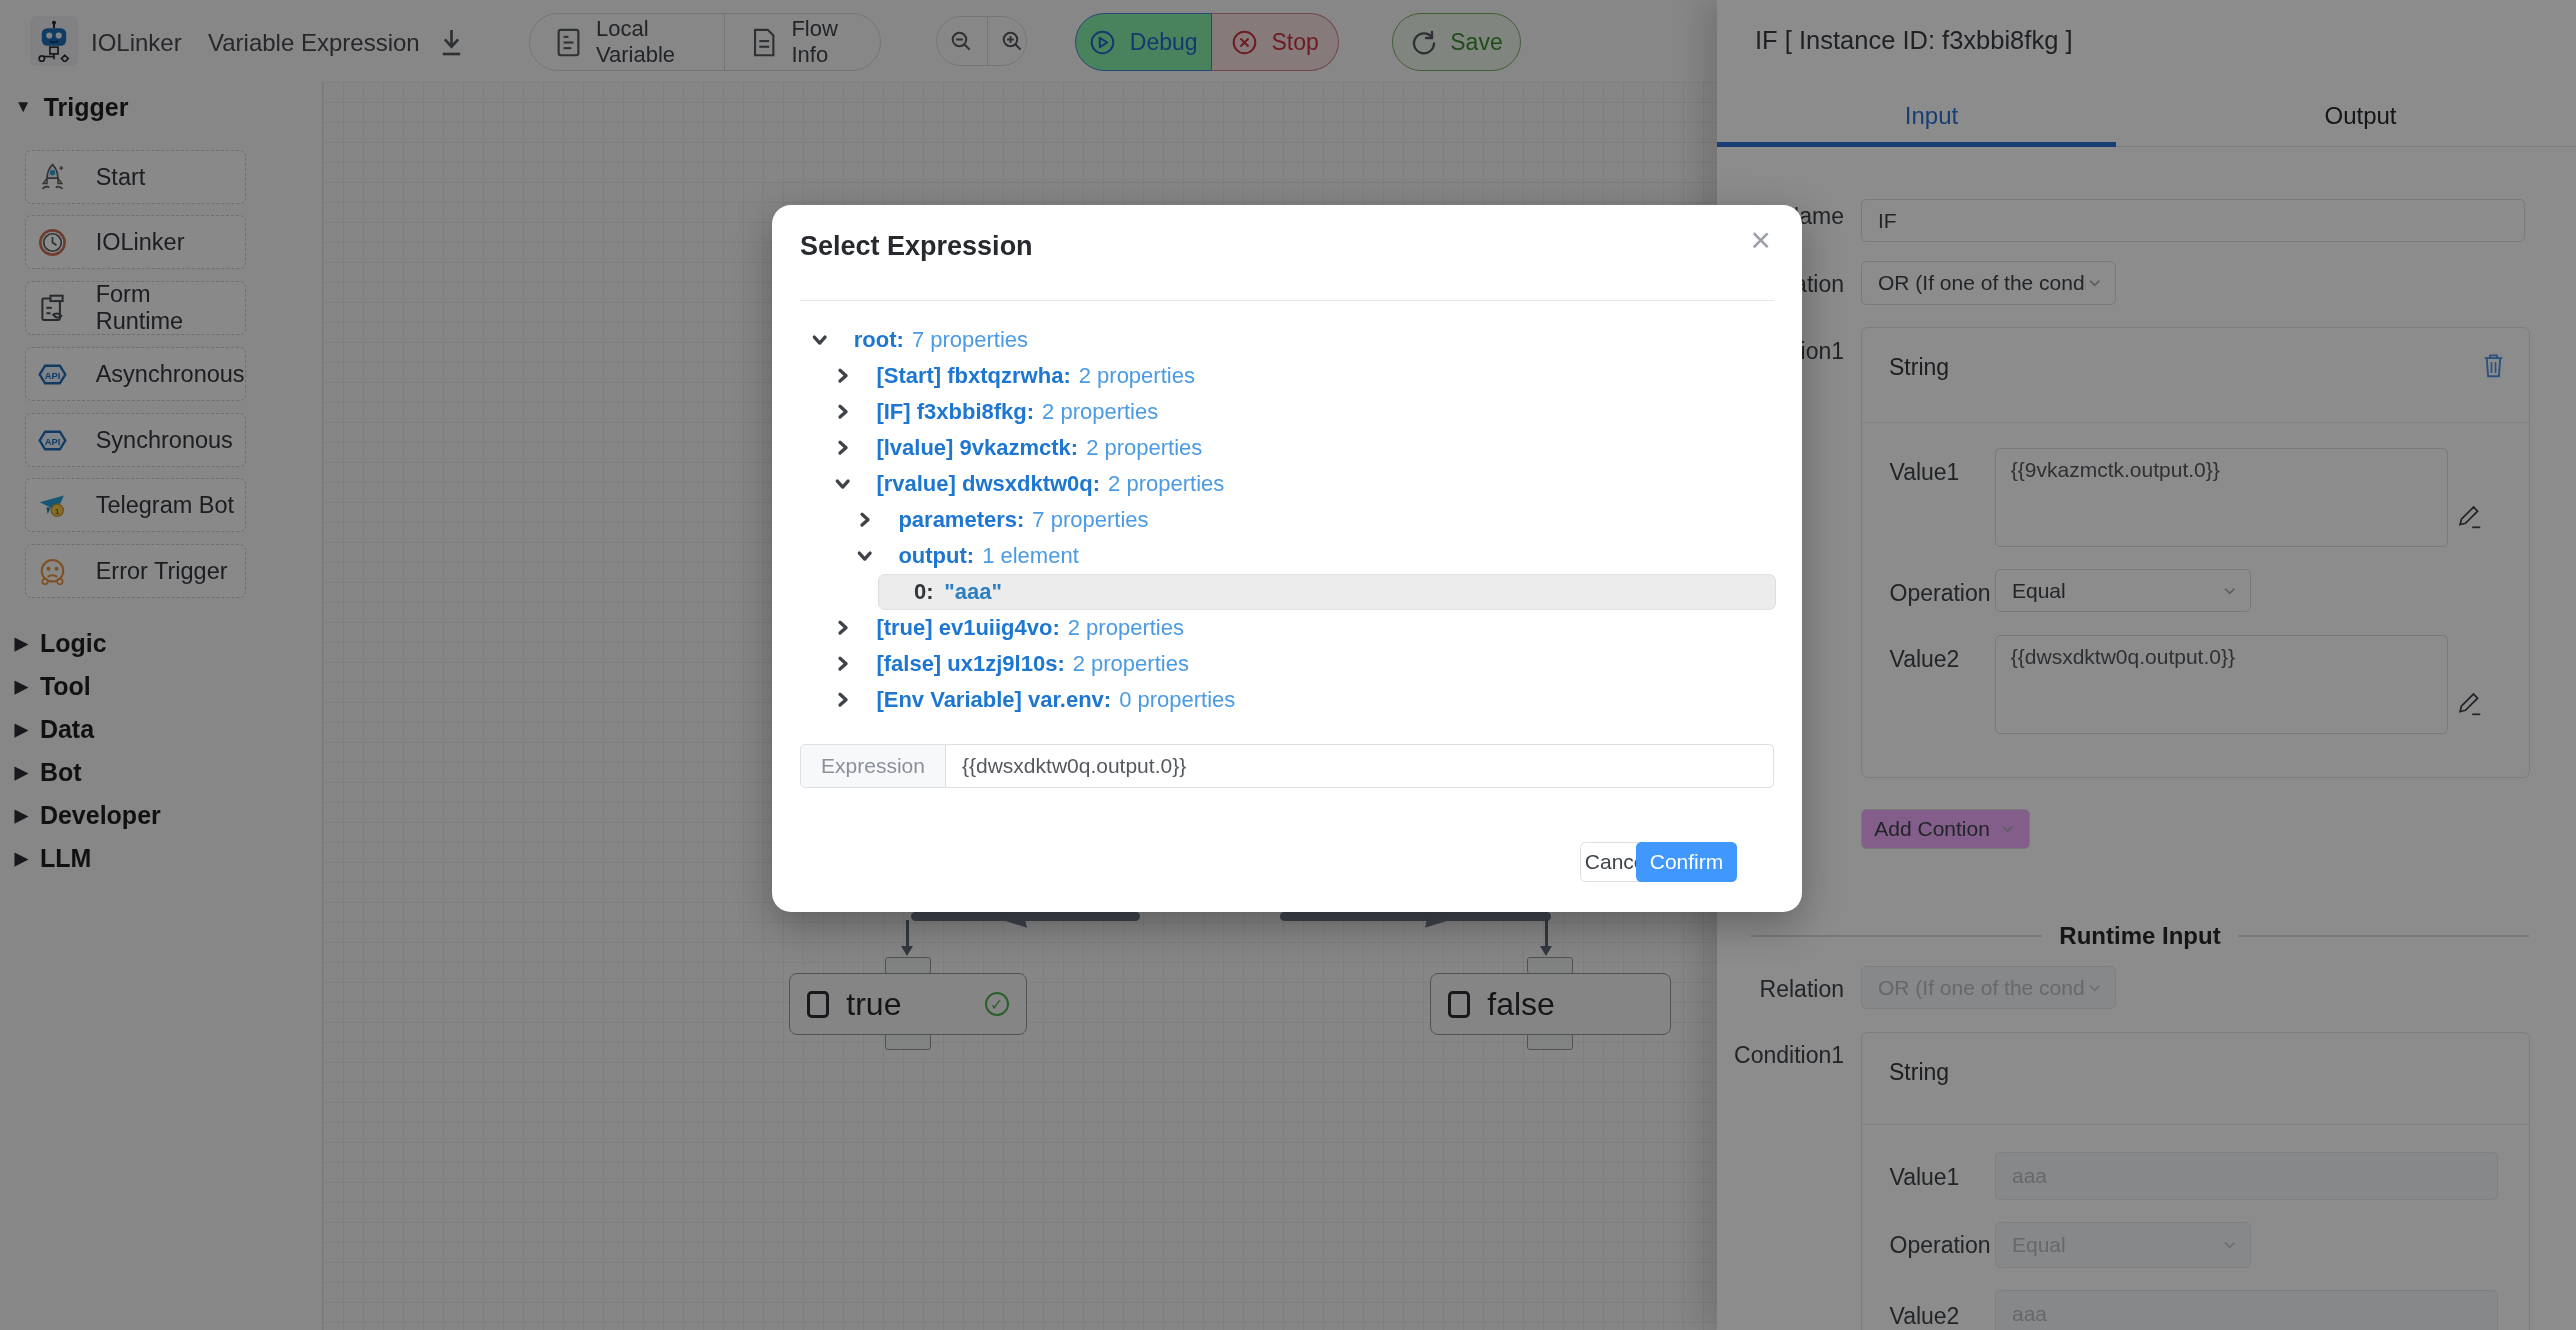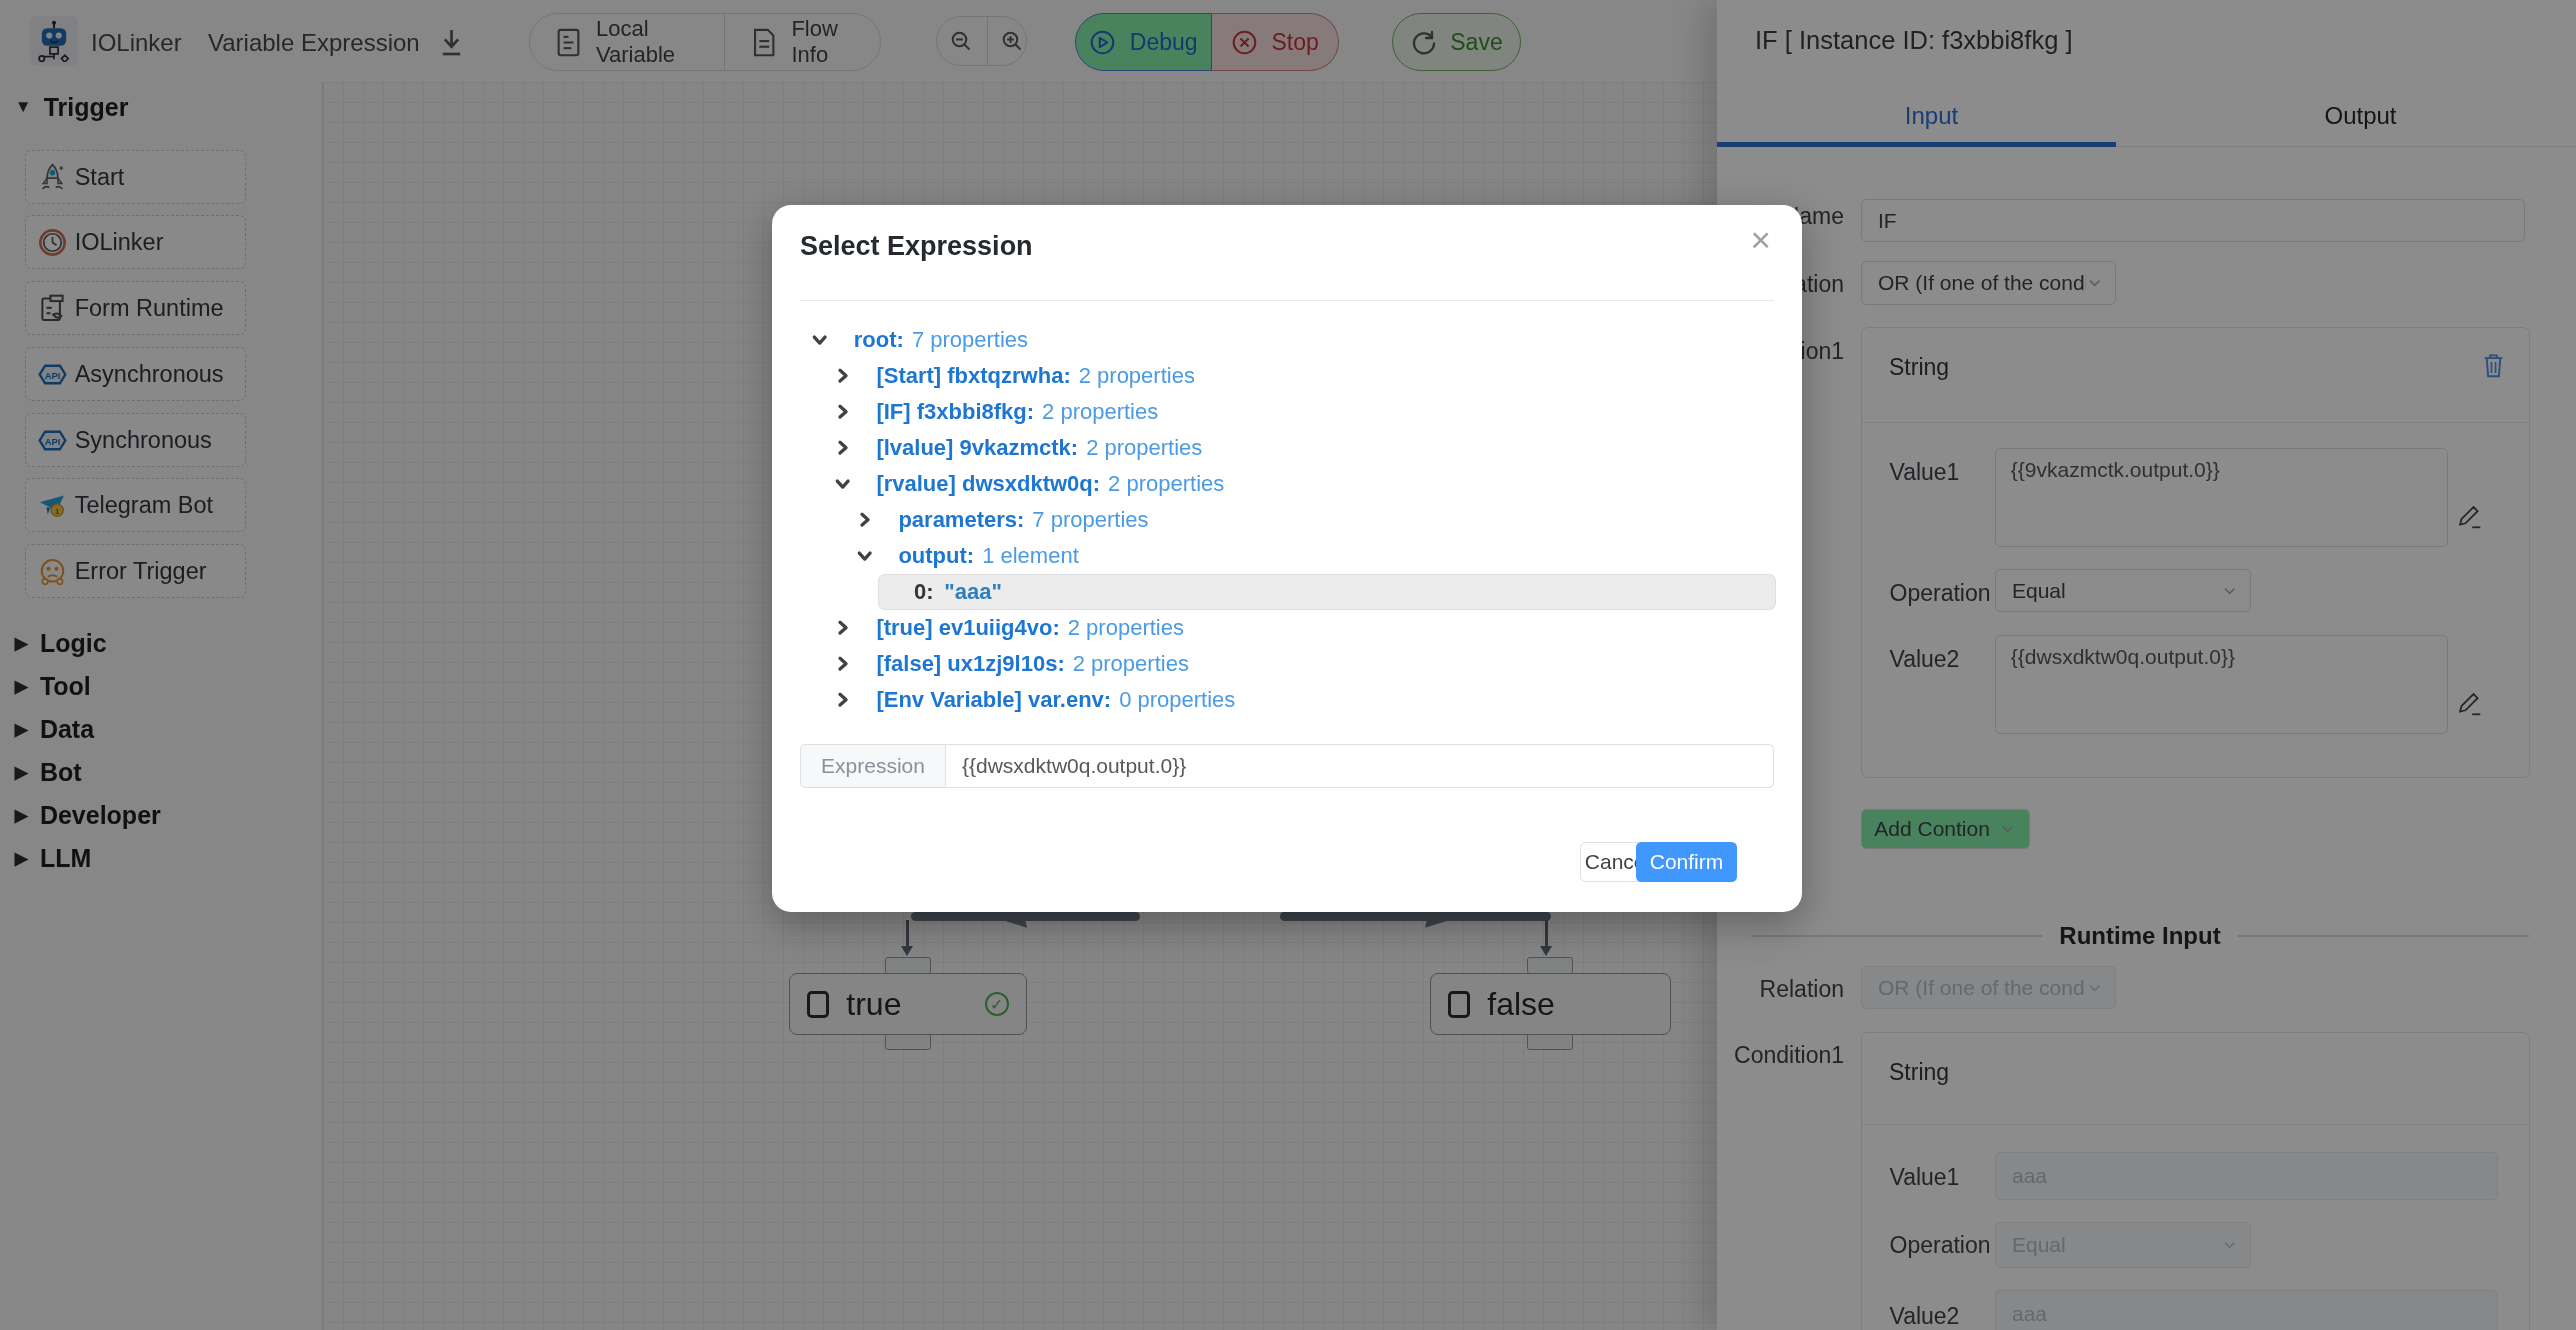--- a/index.html
+++ b/index.html
@@ -65,21 +65,21 @@
               font-size:23px; color:#3a8d2e; }
 
   
   #sidebar { position:absolute; left:0; top:82px; width:323px; height:1249px;
              background:#f6f6f7; border-right:1.3px solid #d8dadd; z-index:3;}
   .sec-head { position:absolute; left:14.8px; display:flex; align-items:center; gap:12px;
               font-size:25px; font-weight:bold; color:#1d2023; }
   .sec-head .tri { font-size:17px; color:#2b2f33; }
   .titem { position:absolute; left:25px; width:221px; height:54px;
            border:1.3px dashed #c7cace; border-radius:6.7px; background:rgba(255,255,255,.35);
-           display:flex; align-items:center; padding:0 10.7px; gap:7px; }
+           display:flex; align-items:center; padding:0 10.7px; gap:28px; }
   .titem .tlabel { font-size:23.5px; color:#33383e; }
   .ticon { width:31px; height:31px; flex:0 0 auto; }
 
   
   #rpanel { position:absolute; left:1717px; top:0; width:859px; height:1331px;
             background:#ffffff; box-shadow:-14.8px 0 32px rgba(0,0,0,.14); z-index:4;}
   #rp-title { position:absolute; left:38px; top:25.5px; font-size:25.5px; color:#3a3e44; }
   .rp-tab { position:absolute; top:102px; width:429px; text-align:center; font-size:24px; }
   #tab-input { left:0; color:#2f6fd6; }
   #tab-output { left:429px; color:#26292d; }
@@ -97,21 +97,21 @@
   .card { position:absolute; left:144px; width:669px; border:1.3px solid #e2e4e8;
           border-radius:6.7px; background:#fff; }
   .card .chead { position:absolute; left:27px; top:25.5px; font-size:23px; color:#33373c; }
   .card .cdiv { position:absolute; left:0; width:100%; height:1.3px; background:#eaecef; }
   .card .clabel { position:absolute; left:27.5px; font-size:23px; color:#3f444a; }
   .tarea { position:absolute; left:133px; width:453px; height:99px; border:1.3px solid #d9dce0;
            border-radius:5.4px; font-size:21px; color:#55595e; padding:9.4px 14.8px; resize:none;
            font-family:"Liberation Sans",sans-serif; overflow:hidden; }
   .pencil { position:absolute; }
   #add-cond { position:absolute; left:144px; top:809px; width:169px; height:40px;
-              border:1.3px solid #d9dce0; border-radius:5.4px; background:#86efac; display:flex;
+              border:1.3px solid #d9dce0; border-radius:5.4px; background:#f0abfc; display:flex;
               align-items:center; justify-content:center; gap:9.4px; font-size:21px; color:#3f444a; }
   #rt-divider { position:absolute; left:34px; top:922px; width:778px; display:flex;
                 align-items:center; gap:17.4px; }
   #rt-divider .dline { flex:1; height:1.3px; background:#d9dce0; }
   #rt-divider .dtext { font-size:24px; font-weight:bold; color:#26292d; }
 
   
   #overlay { position:absolute; inset:0; background:rgba(0,0,0,0.45); z-index:10; }
   #modal { position:absolute; left:772px; top:205px; width:1030px; height:707px;
            background:#fff; border-radius:19px; box-shadow:0 12px 40px rgba(0,0,0,.3);

